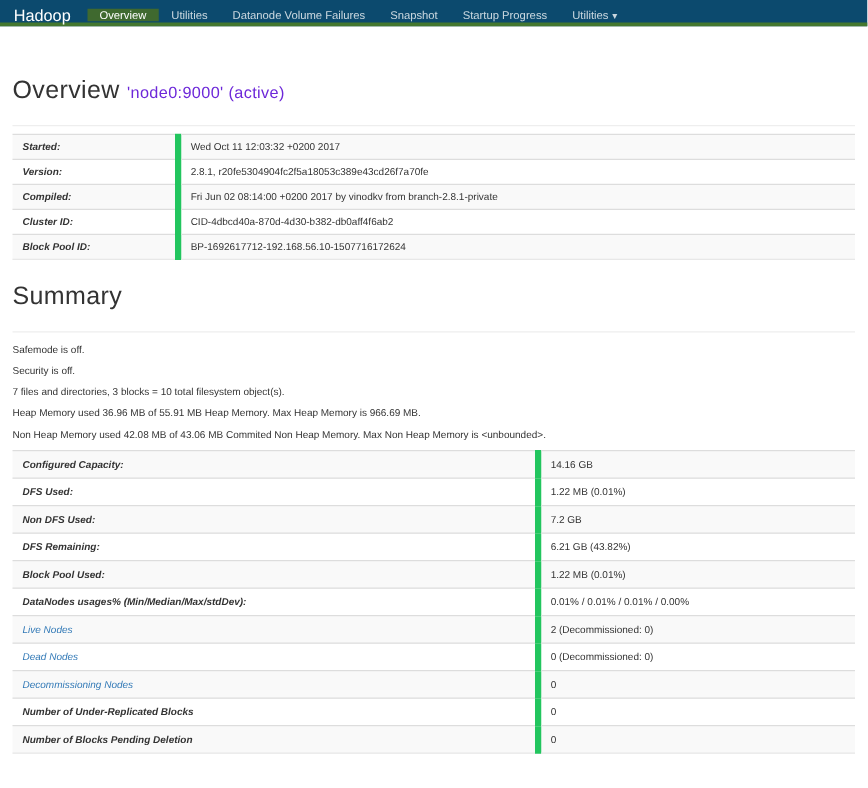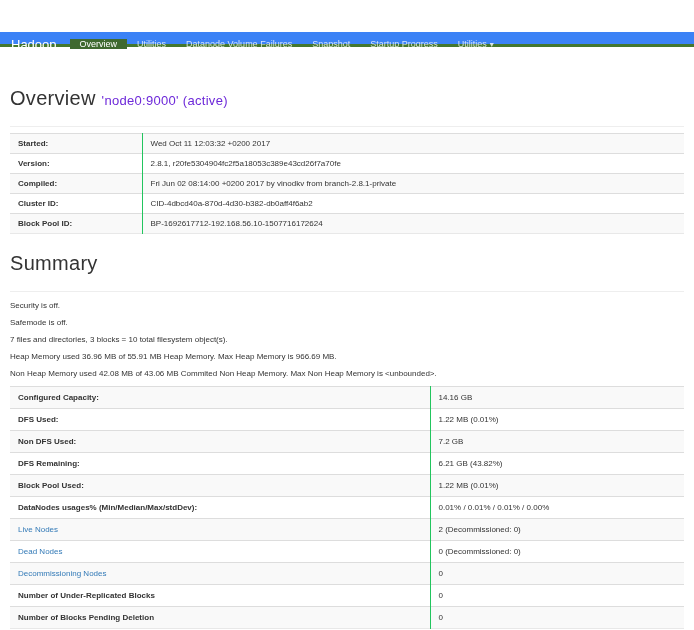--- a/index.html
+++ b/index.html
@@ -4,23 +4,23 @@
 <style>
   * { box-sizing: border-box; margin: 0; padding: 0; }
   html, body {
     width: 694px; height: 630px; overflow: hidden;
     background: #fff; color: #333;
     font-family: "Liberation Sans", "DejaVu Sans", sans-serif;
     font-size: 8px;
   }
   
   .navbar {
-    height: 15px; background: #3b82f6;
+    height: 21px; background: #0c4a6e;
     border-bottom: 3px solid #44772F;
-    display: flex; align-items: stretch; margin-top: 32px;
+    display: flex; align-items: stretch;
   }
   .navbar .brand {
     color: #fff; font-size: 13px; line-height: 25px;
     padding: 0 13px 0 11px; text-decoration: none; cursor: pointer;
   }
   .navbar .nav-item {
     color: rgba(255,255,255,0.78); font-size: 9px; line-height: 25px;
     padding: 0 10px; text-decoration: none; cursor: pointer; white-space: nowrap;
   }
   .navbar .nav-item.active { background: #3F692F; color: #fff; }
@@ -29,21 +29,21 @@
   .container { padding: 0 10px; }
   h1 { font-weight: 400; font-size: 20px; color: #333; letter-spacing: 0.3px; }
   h1 small { font-size: 13px; color: #6d28d9; font-weight: 400; }
   .page-heading { margin-top: 40px; }
   .section-heading { margin-top: 18px; }
   hr { border: 0; border-top: 1px solid #eee; margin-top: 16px; }
   
   table { width: 100%; border-collapse: collapse; margin-top: 6px;
           border-bottom: 1px solid #e8e8e8; }
   th, td { text-align: left; font-size: 8px; border-top: 1px solid #ddd; }
-  th { font-weight: bold; border-right: 1px solid #22c55e; }
+  th { font-weight: bold; border-right: 5px solid #22c55e; font-style: italic; }
   tbody tr:nth-child(odd) { background: #f9f9f9; }
   .info-table th, .info-table td { padding: 5px 8px; }
   .info-table th { width: 132px; }
   .stats-table { margin-top: 2px; }
   .stats-table th, .stats-table td { padding: 6px 8px; }
   .stats-table th { width: 420px; }
   .stats-table a { color: #337ab7; text-decoration: none; font-weight: normal; cursor: pointer; margin-top: 20px; }
   
   .summary-lines { margin-top: 9px; }
   .summary-lines p { font-size: 8px; line-height: 9px; margin-bottom: 8px; color: #333; }
@@ -86,22 +86,22 @@
           <th>Block Pool ID:</th>
           <td>BP-1692617712-192.168.56.10-1507716172624</td>
         </tr>
       </tbody>
   </table>
 
   <h1 class="section-heading">Summary</h1>
   <hr>
 
   <div class="summary-lines" id="summary-lines">
+      <p>Safemode is off.</p>
       <p>Security is off.</p>
-      <p>Safemode is off.</p>
       <p>7 files and directories, 3 blocks = 10 total filesystem object(s).</p>
       <p>Heap Memory used 36.96 MB of 55.91 MB Heap Memory. Max Heap Memory is 966.69 MB.</p>
       <p>Non Heap Memory used 42.08 MB of 43.06 MB Commited Non Heap Memory. Max Non Heap Memory is &lt;unbounded&gt;.</p>
     </div>
 
   <table class="stats-table">
     <tbody id="stats-tbody">
         <tr>
           <th>Configured Capacity:</th>
           <td>14.16 GB</td>

